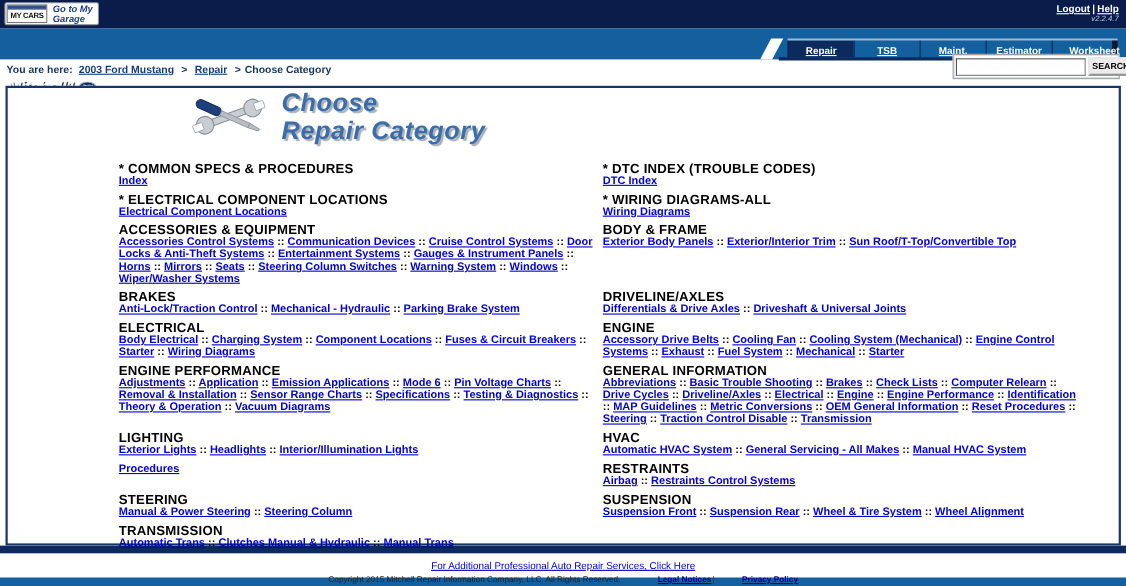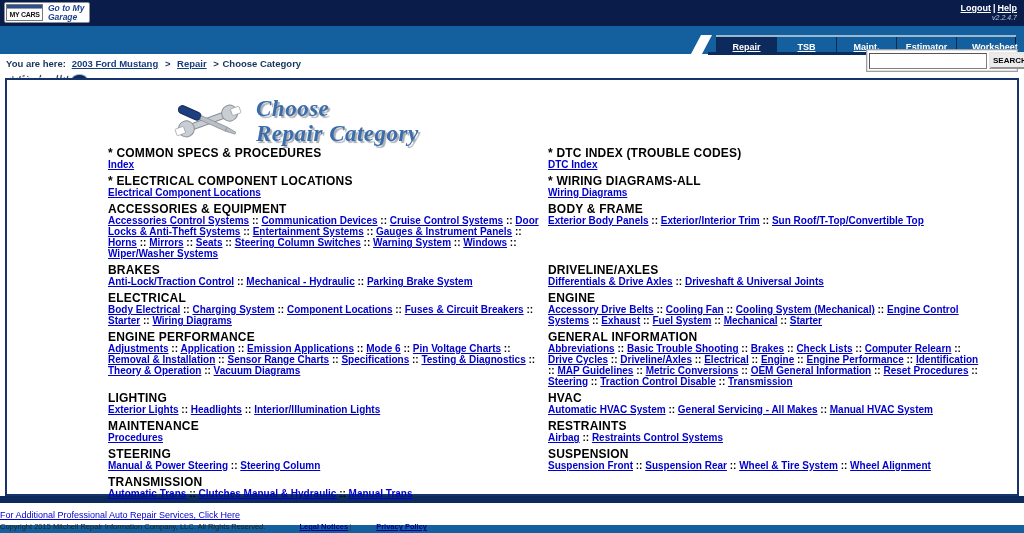--- a/index.html
+++ b/index.html
@@ -32,21 +32,21 @@
                 border:1px solid #9ab4cc; color:#fff; font-size:5.5px; font-weight:bold;
                 display:flex; align-items:center; justify-content:center; }
   .tagline { font-size:6.5px; color:#c6d7e9; font-style:italic; margin-top:0px; }
 
   .tabwrap { position:absolute; right:8px; top:9px; width:300px; }
   .diag { position:absolute; left:-20px; top:0; width:11px; height:19px; background:#fff;
           transform:skewX(-28deg); }
   .tabs { display:flex; border-top:2px solid #9cb9d0; }
   .tab { width:60px; height:15px; line-height:15px; background:#14609e; text-align:center;
          border-left:1px solid #0a2a52; cursor:pointer; }
-  .tab:last-child { border-right:1px solid #0f172a;padding-left:15px; }
+  .tab:last-child { border-right:5px solid #0f172a;padding-left:15px; }
   .tab span { color:#fff; font-weight:bold; font-size:9px; text-decoration:underline; }
   .tab.active { background:#0c2a5c; }
   .tab-underbar { height:3px; background:#0c2a5c; margin-left:-8px; }
 
   
   .crumb-row { height:20px; background:#fff; padding:4px 0 0 6px; font-size:9.5px; font-weight:bold;
                color:#16335c; }
   .crumb-row a { color:#163c80; text-decoration:underline; margin:0 3px; }
   .crumb-sep { margin:0 1px; }
 
@@ -57,34 +57,34 @@
   .search-input { width:118px; height:16px; border:1px solid #7f7f7f; border-top-color:#555;
                   border-left-color:#555; font-size:10px; padding:0 2px;
                   font-family:"Liberation Sans", sans-serif; }
   .search-btn { height:17px; font-size:8px; font-weight:bold; color:#000; background:#ececec;
                 border:2px outset #e8e8e8; padding:0 2px; font-family:"Liberation Sans", sans-serif;
                 cursor:pointer; }
 
   
   .content { position:relative; margin:4px 5px 0 5px; height:418px; border:2px solid #14346b;
              background:#fff; }
-  .title-graphic { position:absolute; left:163px; top:16px; display:flex; align-items:center;font-family:Liberation Serif, serif; }
+  .title-graphic { position:absolute; left:163px; top:1px; display:flex; align-items:center; }
   .tools { width:76px; height:50px; display:inline-block; }
   .title-text { margin-left:10px; color:#3c6da9; font-weight:bold; font-style:italic;
                 font-size:23px; line-height:25px; text-shadow:2px 2px 1px #a9afb6; letter-spacing:0.5px; }
 
   .cat-grid { margin:68px 0 0 101px; display:grid; grid-template-columns:432px 436px;
               column-gap:8px; row-gap:6px; }
   .cat-head { font-size:12px; font-weight:bold; color:#000; letter-spacing:0.2px; line-height:11px; }
   .cat-links { font-size:10px; font-weight:bold; line-height:11px; color:#000; }
   .cat-links a { color:#0000cc; text-decoration:underline; }
 
   
   .footer-band { height:7px; background:#0c2a5c; }
-  .footer { height:22px; text-align:left; padding-top:1px; }
+  .footer { height:22px; text-align:center; padding-top:1px; }
   .footer-line1 a { font-size:9px; color:#0000cc; text-decoration:underline; }
   .footer-line2 { font-size:7.5px; color:#222; margin-top:0px; }
   .footer-line2 .copyright { margin-right:10px; }
   .footer-line2 a { color:#00008c; font-weight:bold; text-decoration:underline;padding-left:24px; }
   .footer-line2 .sep { margin:0 1px; color:#333; }
   .bottom-bar { height:8px; background:#14609e; }
 </style>
 </head>
 <body>
 
@@ -214,21 +214,20 @@
       </div>
       <div class="cat-cell">
         <div class="cat-head">LIGHTING</div>
         <div class="cat-links"><a>Exterior Lights</a> :: <a>Headlights</a> :: <a>Interior/Illumination Lights</a></div>
       </div>
       <div class="cat-cell">
         <div class="cat-head">HVAC</div>
         <div class="cat-links"><a>Automatic HVAC System</a> :: <a>General Servicing - All Makes</a> :: <a>Manual HVAC System</a></div>
       </div>
       <div class="cat-cell">
-        <div class="cat-head">MAINTENANCE</div>
         <div class="cat-links"><a>Procedures</a></div>
       </div>
       <div class="cat-cell">
         <div class="cat-head">RESTRAINTS</div>
         <div class="cat-links"><a>Airbag</a> :: <a>Restraints Control Systems</a></div>
       </div>
       <div class="cat-cell">
         <div class="cat-head">STEERING</div>
         <div class="cat-links"><a>Manual &amp; Power Steering</a> :: <a>Steering Column</a></div>
       </div>

